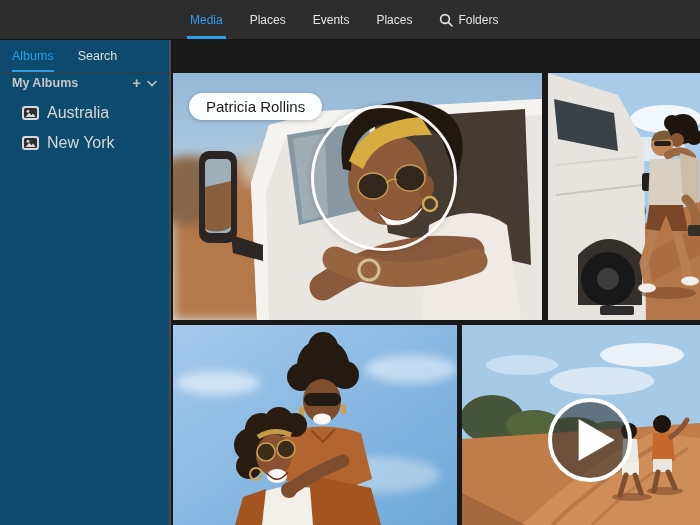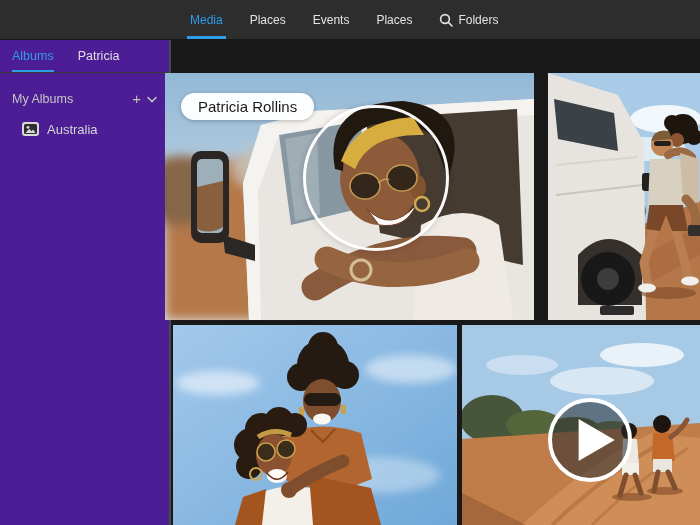--- a/index.html
+++ b/index.html
@@ -9,42 +9,42 @@
   
   .topnav{position:absolute;left:0;top:0;width:700px;height:40px;background:#2d2d2d;
     border-bottom:1px solid #171717;display:flex;align-items:stretch;padding-left:190px;}
   .nav-tab{position:relative;display:flex;align-items:center;gap:5px;margin-right:27px;
     font-size:12px;color:#e4e4e4;cursor:pointer;white-space:nowrap;}
   .nav-tab.active{color:#2e9ce9;}
   .nav-tab.active::after{content:"";position:absolute;left:-3px;right:-3px;bottom:0;height:3px;background:#2e9ce9;}
   .nav-tab svg{display:block;}
 
   
-  .sidebar{position:absolute;left:0;top:40px;width:171px;height:485px;background:#4c1d95;
+  .sidebar{position:absolute;left:0;top:40px;width:171px;height:485px;background:#0c4a6e;
     border-right:2px solid #4b4b4b;color:#d6d6d6;}
   .side-tabs{height:33px;display:flex;align-items:center;border-bottom:1px solid #3a3a3a;padding-left:12px;}
   .side-tab{position:relative;height:100%;display:flex;align-items:center;margin-right:24px;
     font-size:12.5px;color:#e0e0e0;cursor:pointer;}
   .side-tab.active{color:#2e9ce9;}
   .side-tab.active::after{content:"";position:absolute;left:0;right:0;bottom:0;height:2.5px;background:#2e9ce9;}
   .albums-header{display:flex;align-items:center;justify-content:space-between;
-    padding:0 12px;margin-top:17px;height:18px;}
+    padding:0 12px;margin-top:1px;height:18px;font-weight:bold;}
   .albums-title{font-size:12.5px;color:#c6c6c6;}
   .hdr-icons{display:flex;align-items:center;gap:6px;color:#c0c0c0;}
   .plus-btn{font-size:15px;line-height:14px;cursor:pointer;}
   .chev-btn{cursor:pointer;display:flex;align-items:center;}
   .album-list{list-style:none;margin:6px 0 0 0;padding:0;}
   .album-item{display:flex;align-items:center;height:30px;padding-left:22px;cursor:pointer;}
   .album-icon{display:flex;align-items:center;margin-right:8px;}
-  .album-label{font-size:13px;color:#d6d6d6;}
+  .album-label{font-size:16px;color:#d6d6d6;}
 
   
   .photo{position:absolute;overflow:hidden;background:#242424;cursor:pointer;}
   .photo svg{display:block;width:100%;height:100%;}
-  .photo1{left:165px;top:73px;width:369px;height:247px;}
+  .photo1{left:173px;top:73px;width:369px;height:247px;}
   .photo2{left:548px;top:73px;width:152px;height:247px;}
   .photo3{left:173px;top:325px;width:284px;height:200px;}
   .photo4{left:462px;top:325px;width:238px;height:200px;}
 
   
   .face-pill{position:absolute;left:16px;top:20px;height:27px;line-height:27px;
     padding:0 17px;background:rgba(255,255,255,0.96);border-radius:14px;
     font-size:15px;font-weight:500;color:#1b1b1b;white-space:nowrap;
     box-shadow:0 1px 4px rgba(0,0,0,0.25);}
   .face-circle{position:absolute;left:138px;top:32px;width:146px;height:146px;border-radius:50%;
@@ -78,21 +78,21 @@
             <line x1="9.4" y1="9.4" x2="13" y2="13" stroke="#e4e4e4" stroke-width="1.6" stroke-linecap="round"></line>
           </svg>
       </span>
       <span>Folders</span>
     </div>
   </nav>
 
   <aside class="sidebar">
     <div class="side-tabs">
       <div class="side-tab active">Albums</div>
-      <div class="side-tab">Patricia</div>
+      <div class="side-tab">Search</div>
     </div>
 
     <div class="albums-header">
       <span class="albums-title">My Albums</span>
       <span class="hdr-icons">
         <span class="plus-btn">+</span>
         <span class="chev-btn">
           <svg width="10" height="7" viewBox="0 0 10 7">
               <polyline points="1,1.5 5,5.5 9,1.5" fill="none" stroke="#c0c0c0" stroke-width="1.6" stroke-linecap="round"></polyline>
             </svg>
@@ -104,20 +104,31 @@
       <li class="album-item">
         <span class="album-icon">
           <svg width="17" height="14" viewBox="0 0 17 14">
               <rect width="17" height="14" rx="3" fill="#d9d9d9"></rect>
               <rect x="2" y="2" width="13" height="10" rx="1.5" fill="#2e2e2e"></rect>
               <circle cx="6" cy="5.3" r="1.4" fill="#d9d9d9"></circle>
               <path d="M3.5 11 L7.2 6.8 L9.4 9.2 L11.2 7.6 L13.6 11 Z" fill="#d9d9d9"></path>
             </svg>
         </span>
         <span class="album-label">Australia</span>
+      </li>
+      <li class="album-item">
+        <span class="album-icon">
+          <svg width="17" height="14" viewBox="0 0 17 14">
+              <rect width="17" height="14" rx="3" fill="#d9d9d9"></rect>
+              <rect x="2" y="2" width="13" height="10" rx="1.5" fill="#2e2e2e"></rect>
+              <circle cx="6" cy="5.3" r="1.4" fill="#d9d9d9"></circle>
+              <path d="M3.5 11 L7.2 6.8 L9.4 9.2 L11.2 7.6 L13.6 11 Z" fill="#d9d9d9"></path>
+            </svg>
+        </span>
+        <span class="album-label">New York</span>
       </li>
     </ul>
   </aside>
 
   <figure class="photo photo1" style="margin:0;" aria-label="Woman with yellow headband and sunglasses smiling while leaning out of a white truck window">
     <svg viewBox="0 0 369 247" preserveAspectRatio="none">
       <defs>
         <linearGradient id="p1sky" x1="0" y1="0" x2="0" y2="1">
           <stop offset="0" stop-color="#93b8d6"></stop>
             <stop offset="1" stop-color="#dde6ec"></stop>

